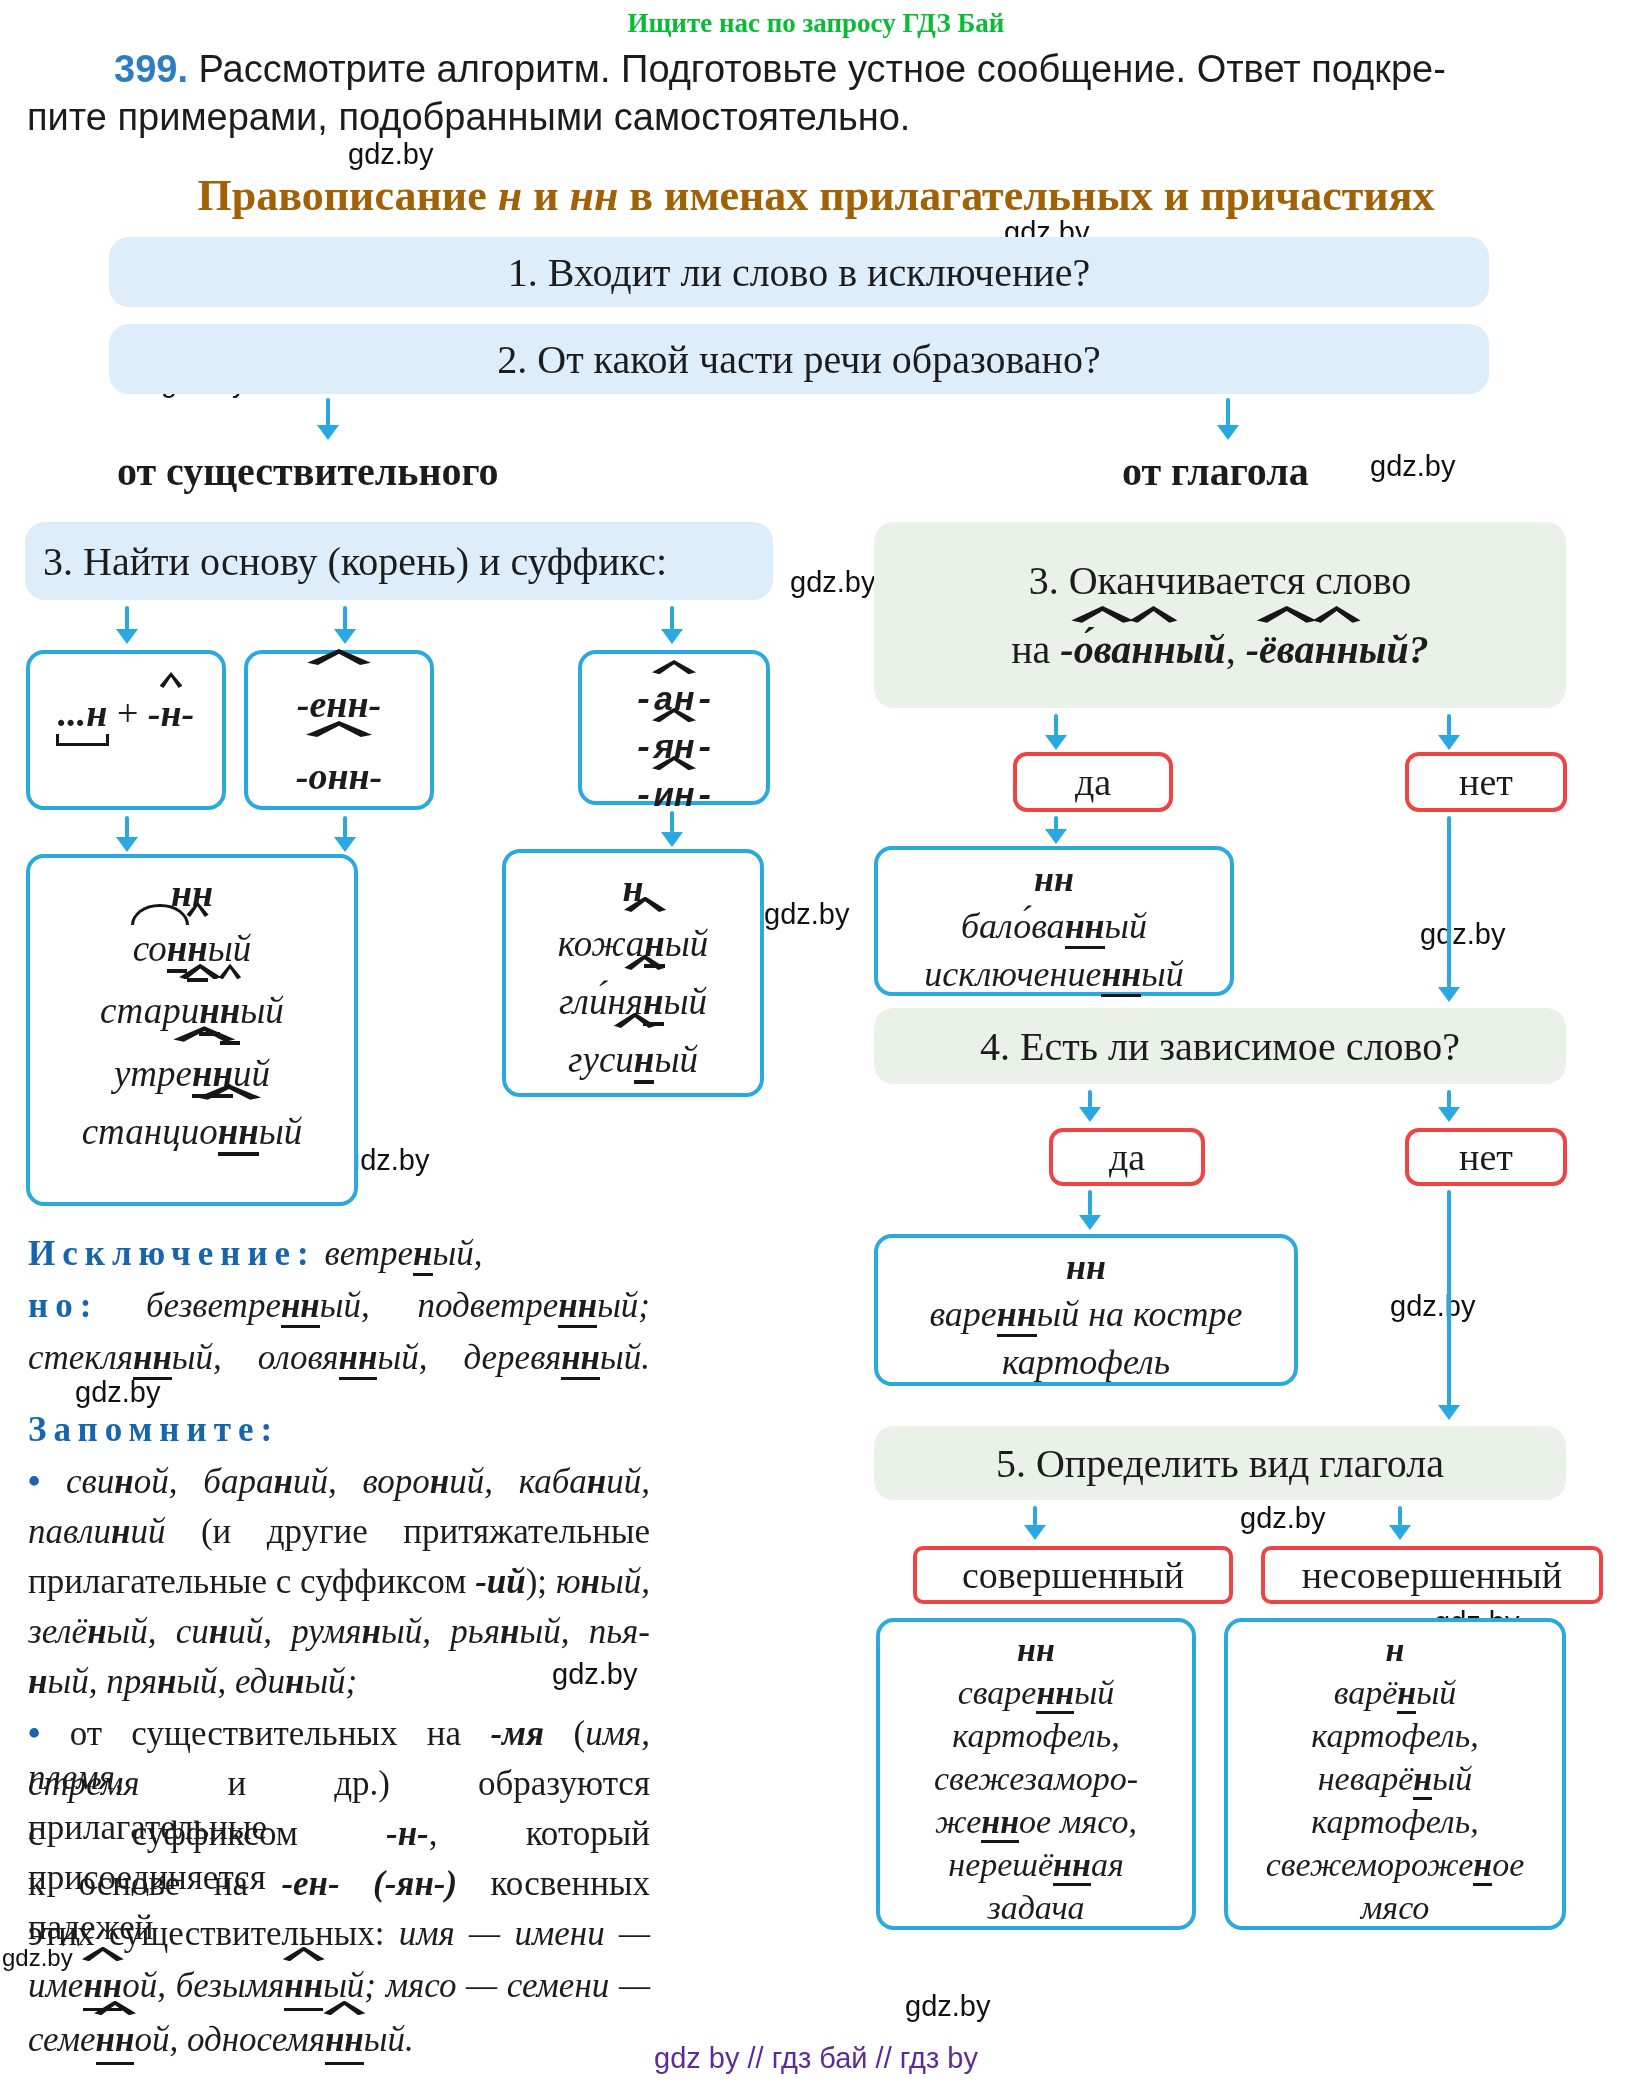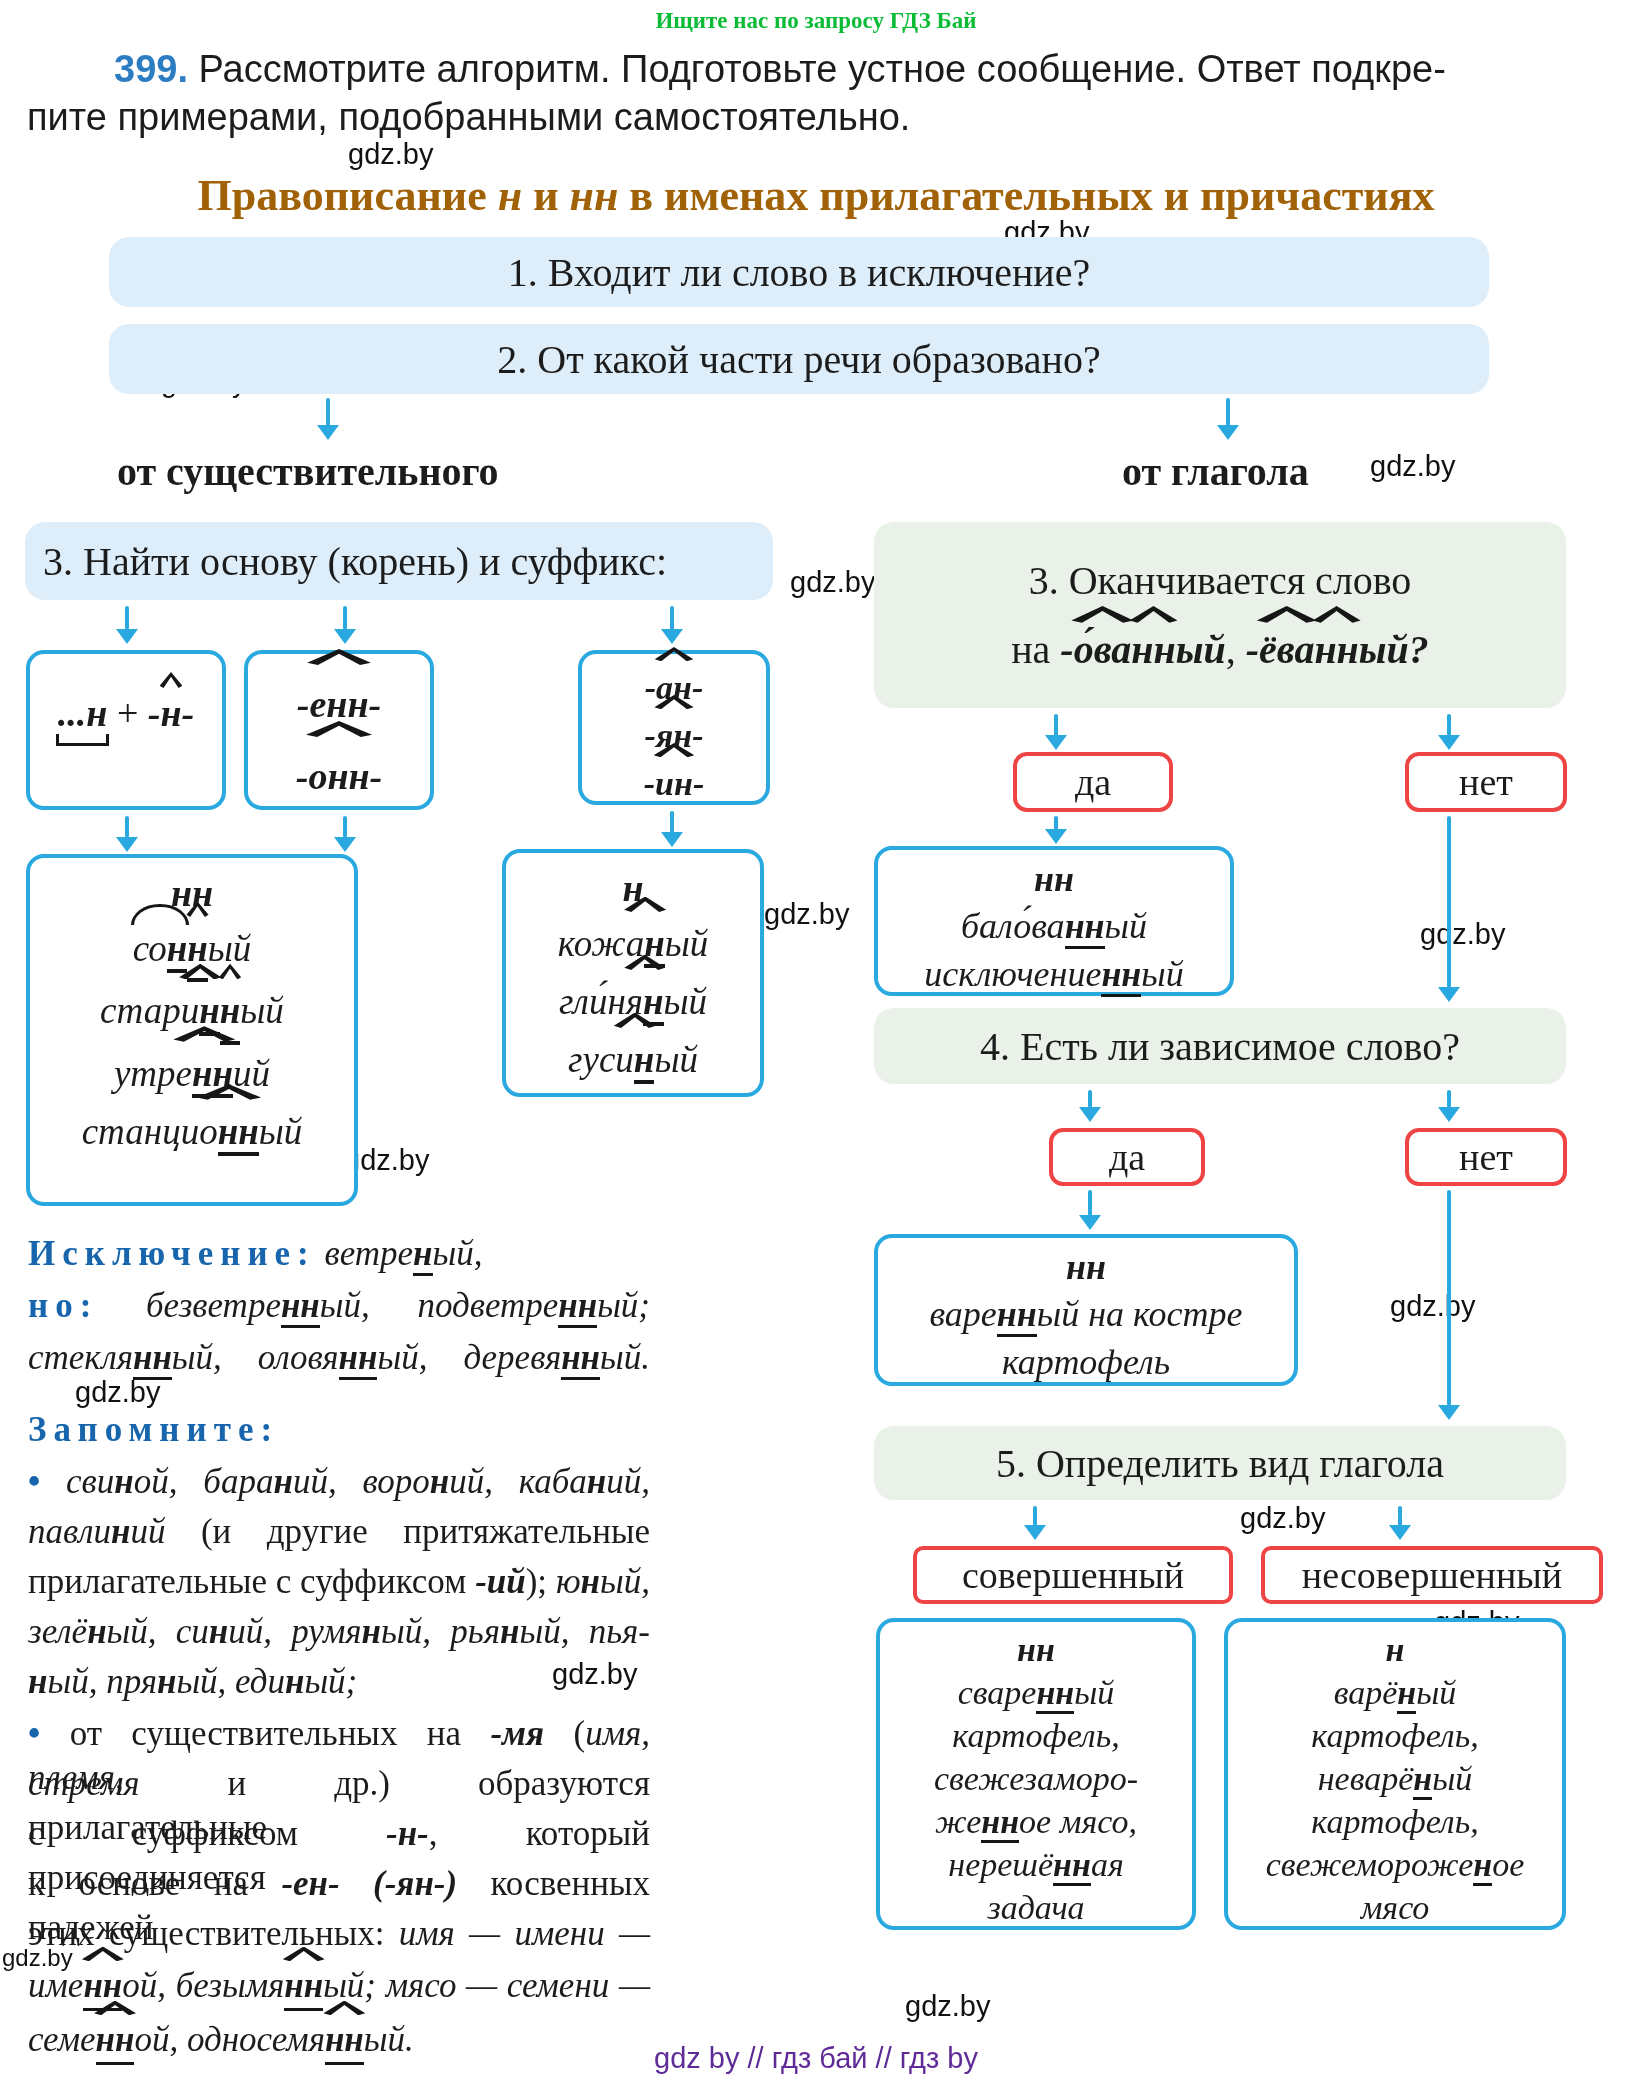--- a/index.html
+++ b/index.html
@@ -36,21 +36,21 @@
   
   .arr{position:absolute;width:4px;background:#2aa9e1;border-radius:2px;}
   .arr::after{content:"";position:absolute;left:50%;bottom:-14px;transform:translateX(-50%);
       width:0;height:0;border:11px solid transparent;border-top:15px solid #2aa9e1;border-bottom:none;}
   
   .nl{position:absolute;left:28px;width:622px;font-size:35px;line-height:1.25;}
   .jl{text-align:justify;text-align-last:justify;}
   .ll{text-align:left;text-align-last:left;}
   
   .wm{position:absolute;font-family:"Liberation Sans",sans-serif;font-size:29px;color:#111;}
-  .promo{position:absolute;top:8px;left:0;width:100%;text-align:center;font-size:23px;
+  .promo{position:absolute;top:8px;left:0;width:100%;text-align:center;font-size:27px;
       font-weight:600;color:#0abc35;}
   .tasknum{font-weight:700;color:#2d7dc3;}
   .title{position:absolute;top:170px;left:0;width:100%;text-align:center;font-size:44px;
       font-weight:700;color:#a16207;}
   .blabel{position:absolute;font-size:40px;font-weight:700;}
   .footer{position:absolute;top:2042px;left:0;width:100%;text-align:center;font-size:29px;
       color:#5e2b97;font-family:"Liberation Sans",sans-serif;}
 </style>
 </head>
 <body>
@@ -98,21 +98,21 @@
   <div class="arr" style="left:343px;top:606px;height:24px;"></div>
   <div class="arr" style="left:670px;top:606px;height:24px;"></div>
 
   <div class="fbox" style="left:26px;top:650px;width:200px;height:160px;display:flex;align-items:center;justify-content:center;padding-bottom:34px;">
     <div style="font-size:38px;"><span class="m-b m-i m-brk">...н</span><span> + </span><span class="m-b m-i">-</span><span class="m-b m-i m-hat">н</span><span class="m-b m-i">-</span></div>
   </div>
   <div class="fbox" style="left:244px;top:650px;width:190px;height:160px;padding-top:14px;">
     <div style="font-size:38px;line-height:72px;"><span class="m-b m-i">-</span><span class="m-b m-i m-hat">енн</span><span class="m-b m-i">-</span></div>
     <div style="font-size:38px;line-height:72px;"><span class="m-b m-i">-</span><span class="m-b m-i m-hat">онн</span><span class="m-b m-i">-</span></div>
   </div>
-  <div class="fbox" style="left:578px;top:650px;width:192px;height:155px;padding-top:10px;">
+  <div class="fbox" style="left:578px;top:650px;width:192px;height:155px;padding-top:23px;font-family:Liberation Mono, monospace;">
     <div style="font-size:34px;line-height:48px;"><span class="m-b m-i">-</span><span class="m-b m-i m-hat">ан</span><span class="m-b m-i">-</span></div>
     <div style="font-size:34px;line-height:48px;"><span class="m-b m-i">-</span><span class="m-b m-i m-hat">ян</span><span class="m-b m-i">-</span></div>
     <div style="font-size:34px;line-height:48px;"><span class="m-b m-i">-</span><span class="m-b m-i m-hat">ин</span><span class="m-b m-i">-</span></div>
   </div>
 
   <div class="arr" style="left:125px;top:816px;height:22px;"></div>
   <div class="arr" style="left:343px;top:816px;height:22px;"></div>
   <div class="arr" style="left:670px;top:811px;height:22px;"></div>
 
   <div class="fbox" style="left:26px;top:854px;width:332px;height:352px;padding-top:8px;">

